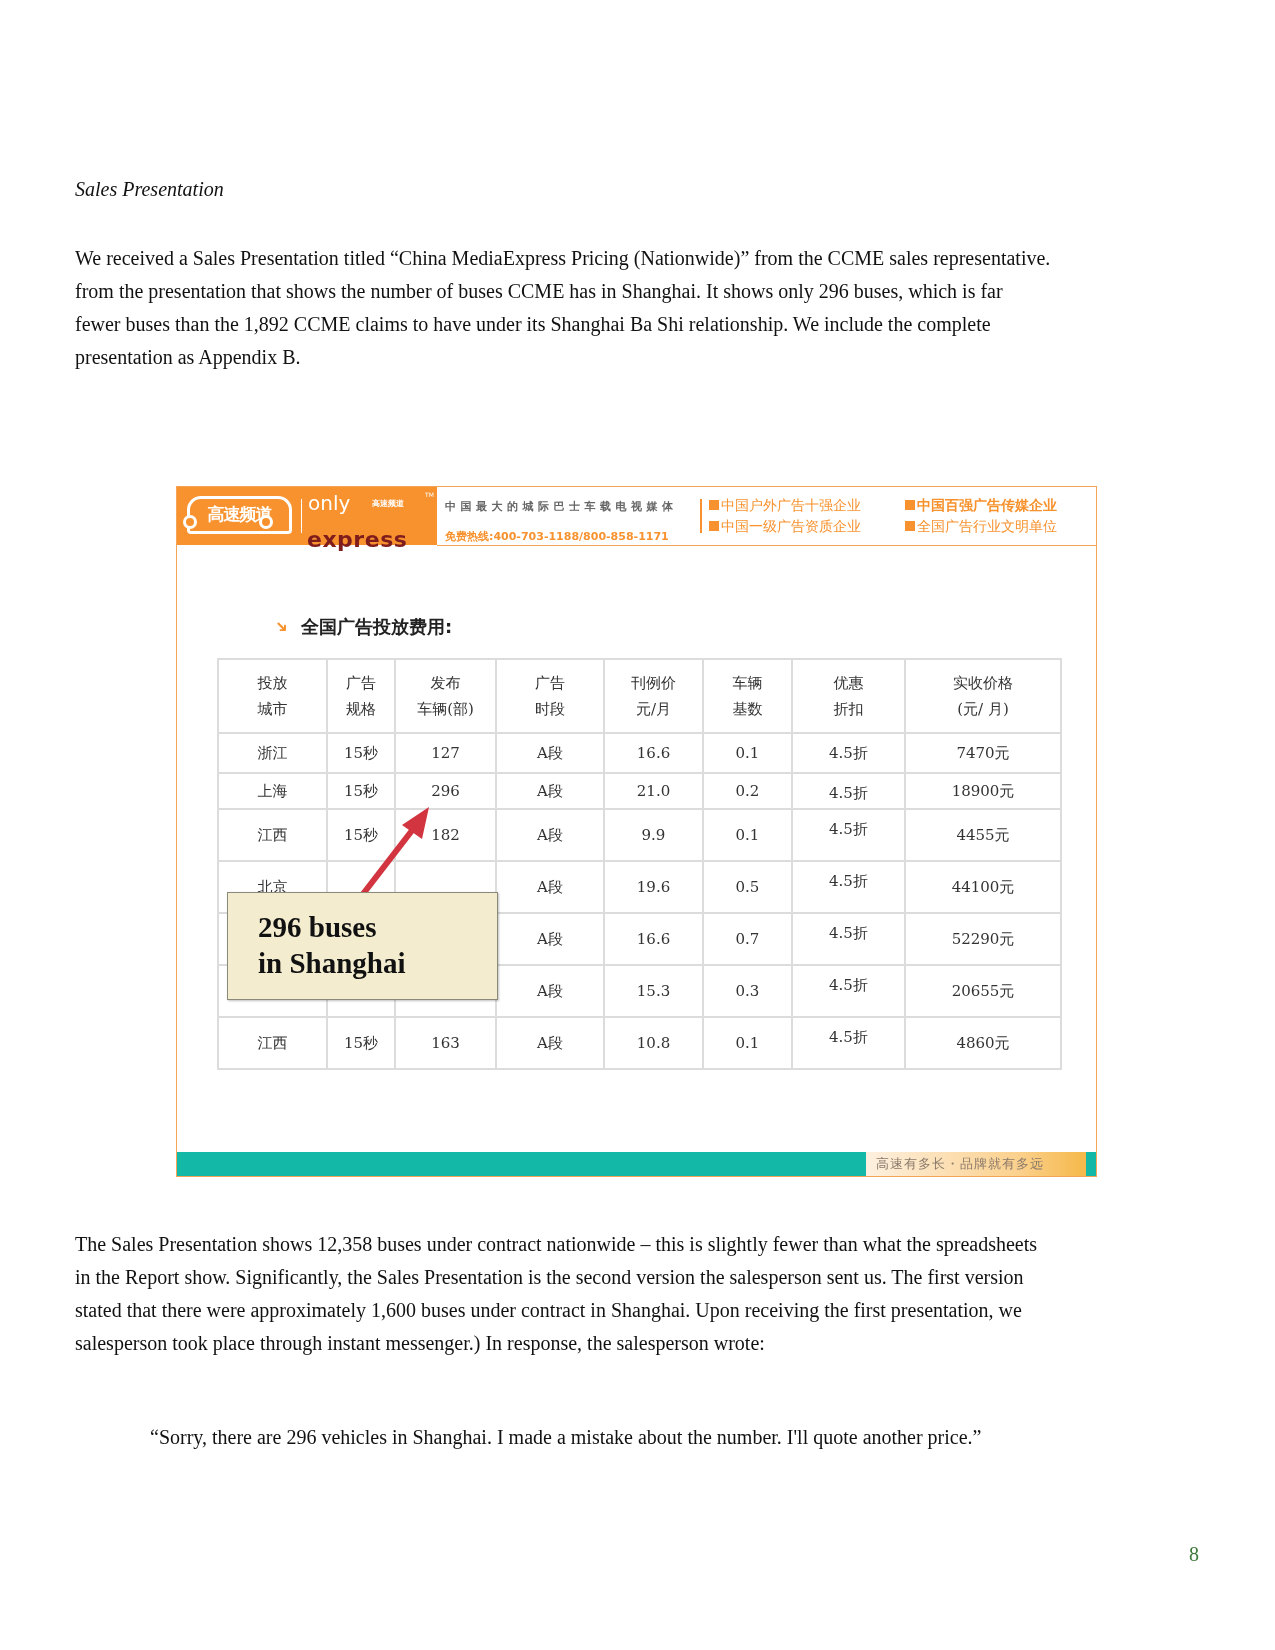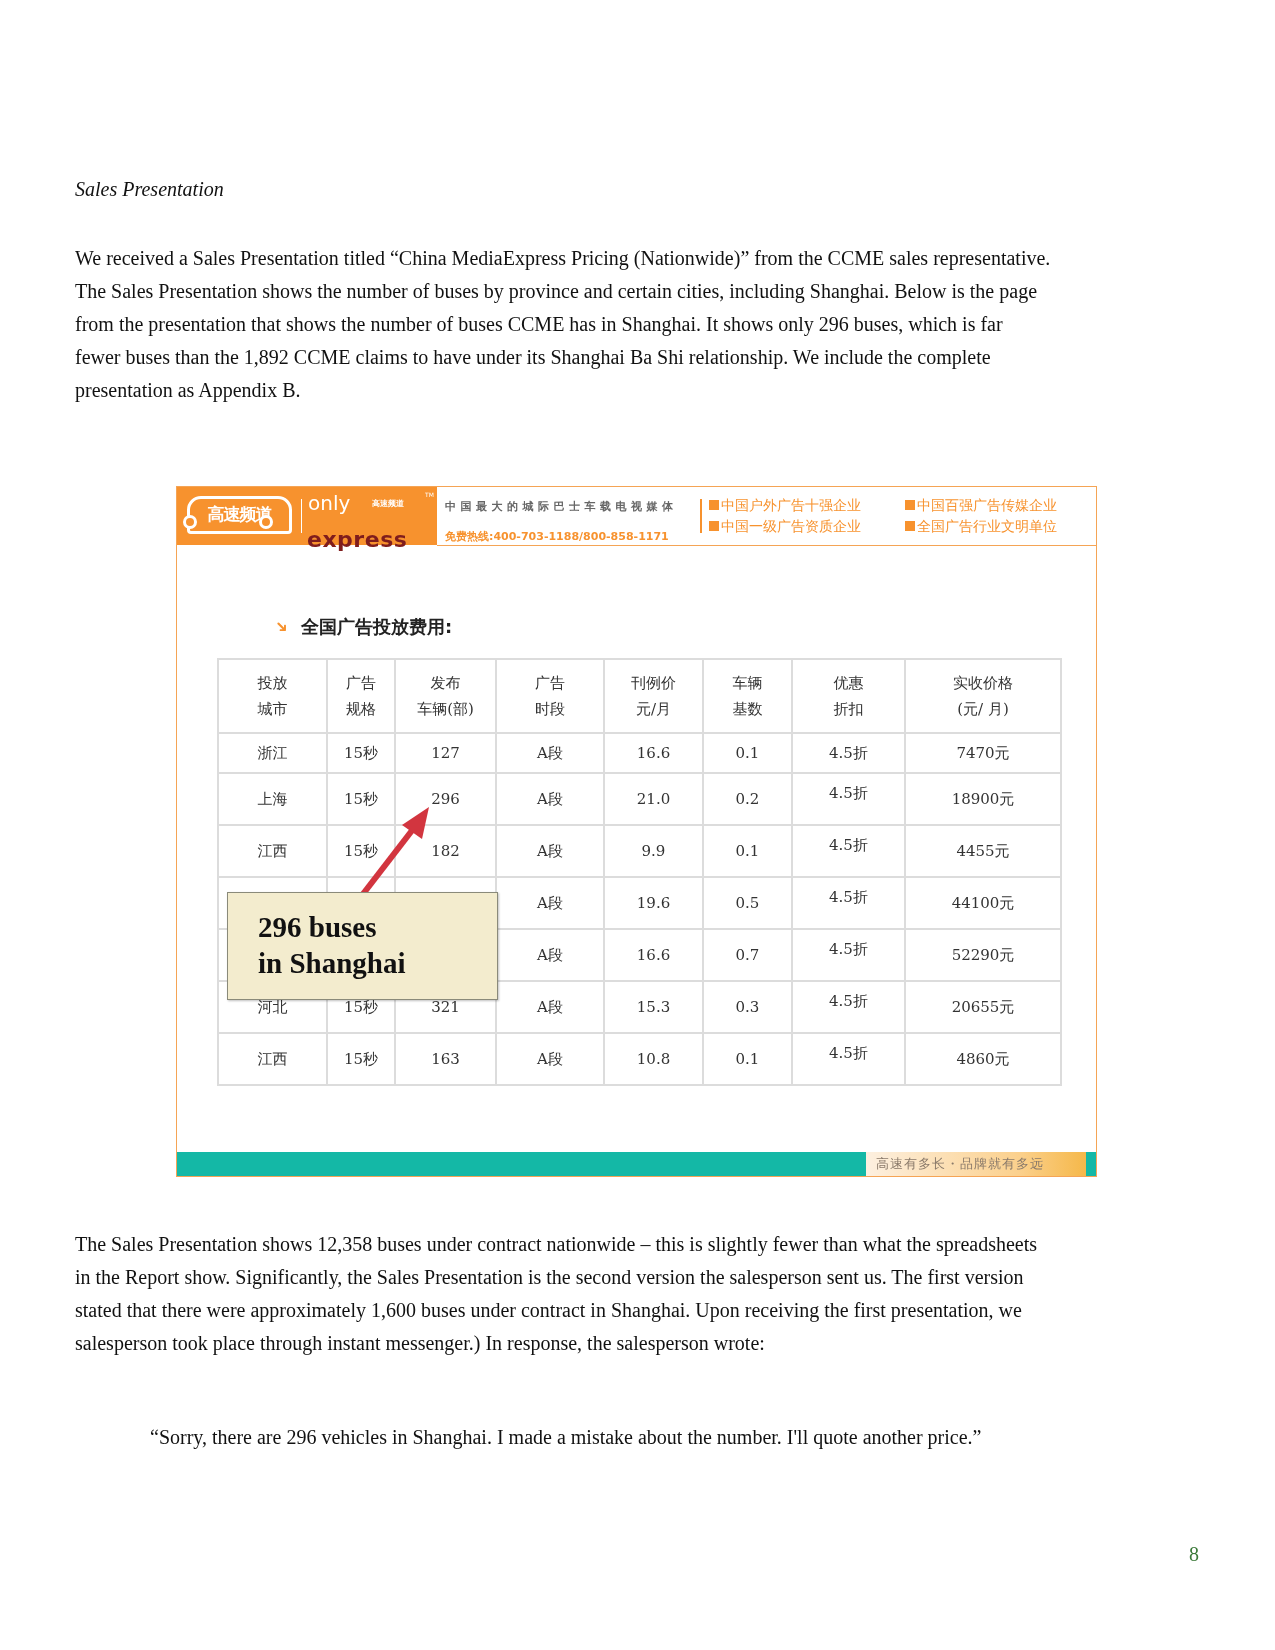--- a/index.html
+++ b/index.html
@@ -28,21 +28,21 @@
   .logo-media-cn { position: absolute; left: 195px; top: 11px; color: #fff; font-family: "DejaVu Sans", sans-serif; font-size: 8px; font-weight: bold; }
   .logo-tm { position: absolute; left: 248px; top: 4px; color: #fff; font-size: 6px; font-family: "DejaVu Sans", sans-serif; }
   .logo-express { position: absolute; left: 130px; top: 40px; color: #7f1d1d; font-family: "DejaVu Sans", sans-serif; font-size: 22px; font-weight: bold; letter-spacing: 0.5px; }
   .header-right { position: absolute; left: 260px; top: 0; right: 0; height: 58px; border-bottom: 1px solid #f5a455; }
   .tagline { position: absolute; left: 8px; top: 12px; font-family: "DejaVu Sans", sans-serif; font-size: 11px; color: #666; letter-spacing: 4.5px; font-weight: bold; }
   .hotline { position: absolute; left: 8px; top: 42px; font-family: "DejaVu Sans", sans-serif; font-size: 11px; color: #f7922e; font-weight: bold; }
   .hdr-divider { position: absolute; left: 263px; top: 12px; width: 2px; height: 34px; background: #f7922e; }
   .award { position: absolute; font-family: "DejaVu Sans", sans-serif; font-size: 14px; color: #f7922e; white-space: nowrap; }
   .award .sq { display: inline-block; width: 10px; height: 10px; background: #f7922e; margin-right: 2px; vertical-align: 0px; }
   .aw1 { left: 272px; top: 10px; } .aw2 { left: 272px; top: 31px; }
-  .aw3 { left: 468px; top: 10px; } .aw4 { left: 468px; top: 31px; }
+  .aw3 { left: 468px; top: 10px; font-weight: bold; } .aw4 { left: 468px; top: 31px; }
 
   .slide-heading { position: absolute; left: 100px; top: 128px; font-family: "DejaVu Sans", sans-serif; font-size: 18px; font-weight: bold; color: #222; }
   .heading-arrow { display: inline-block; width: 14px; height: 14px; color: #f7922e; font-size: 16px; margin-right: 10px; transform: rotate(45deg); }
 
   table.price { position: absolute; left: 40px; top: 171px; border-collapse: collapse;
                 font-family: "DejaVu Serif", serif; font-size: 15px; color: #333; }
   table.price td, table.price th { border: 2px solid #dcdcdc; text-align: center; font-weight: normal; padding: 0; }
   table.price th { height: 72px; line-height: 26px; }
   table.price td.hi { vertical-align: top; padding-top: 10px; }
   .c0 { width: 107px; } .c1 { width: 66px; } .c2 { width: 99px; } .c3 { width: 106px; }
@@ -59,21 +59,20 @@
                    background: linear-gradient(to right, #fdf0e0, #fbd08c 70%, #f5b84a);
                    font-family: "DejaVu Sans", sans-serif; font-size: 13px; color: #8a7a6a; line-height: 24px; padding-left: 10px; letter-spacing: 1px; }
 </style>
 </head>
 <body>
 
 <div class="section-title">Sales Presentation</div>
 
 <p class="para" id="p1">
   <span class="line">We received a Sales Presentation titled “China MediaExpress Pricing (Nationwide)” from the CCME sales representative.</span>
-  <span class="line">The Sales Presentation shows the number of buses by province and certain cities, including Shanghai.  Below is the page</span>
   <span class="line">from the presentation that shows the number of buses CCME has in Shanghai.  It shows only 296 buses, which is far</span>
   <span class="line">fewer buses than the 1,892 CCME claims to have under its Shanghai Ba Shi relationship.  We include the complete</span>
   <span class="line">presentation as Appendix B.</span>
 </p>
 
 <div class="slide">
   <div class="slide-header">
     <div class="logo-block">
       <div class="logo-cn">高速频道</div>
       <div class="wheel w1"></div>
@@ -116,21 +115,21 @@
         <tr style="height: 40px;">
           <td class="c0">浙江</td>
           <td class="c1">15秒</td>
           <td class="c2">127</td>
           <td class="c3">A段</td>
           <td class="c4">16.6</td>
           <td class="c5">0.1</td>
           <td class="c6">4.5折</td>
           <td class="c7">7470元</td>
         </tr>
-        <tr style="height: 52px;">
+        <tr style="height: 36px;">
           <td class="c0">上海</td>
           <td class="c1">15秒</td>
           <td class="c2">296</td>
           <td class="c3">A段</td>
           <td class="c4">21.0</td>
           <td class="c5">0.2</td>
           <td class="c6 hi">4.5折</td>
           <td class="c7">18900元</td>
         </tr>
         <tr style="height: 52px;">

